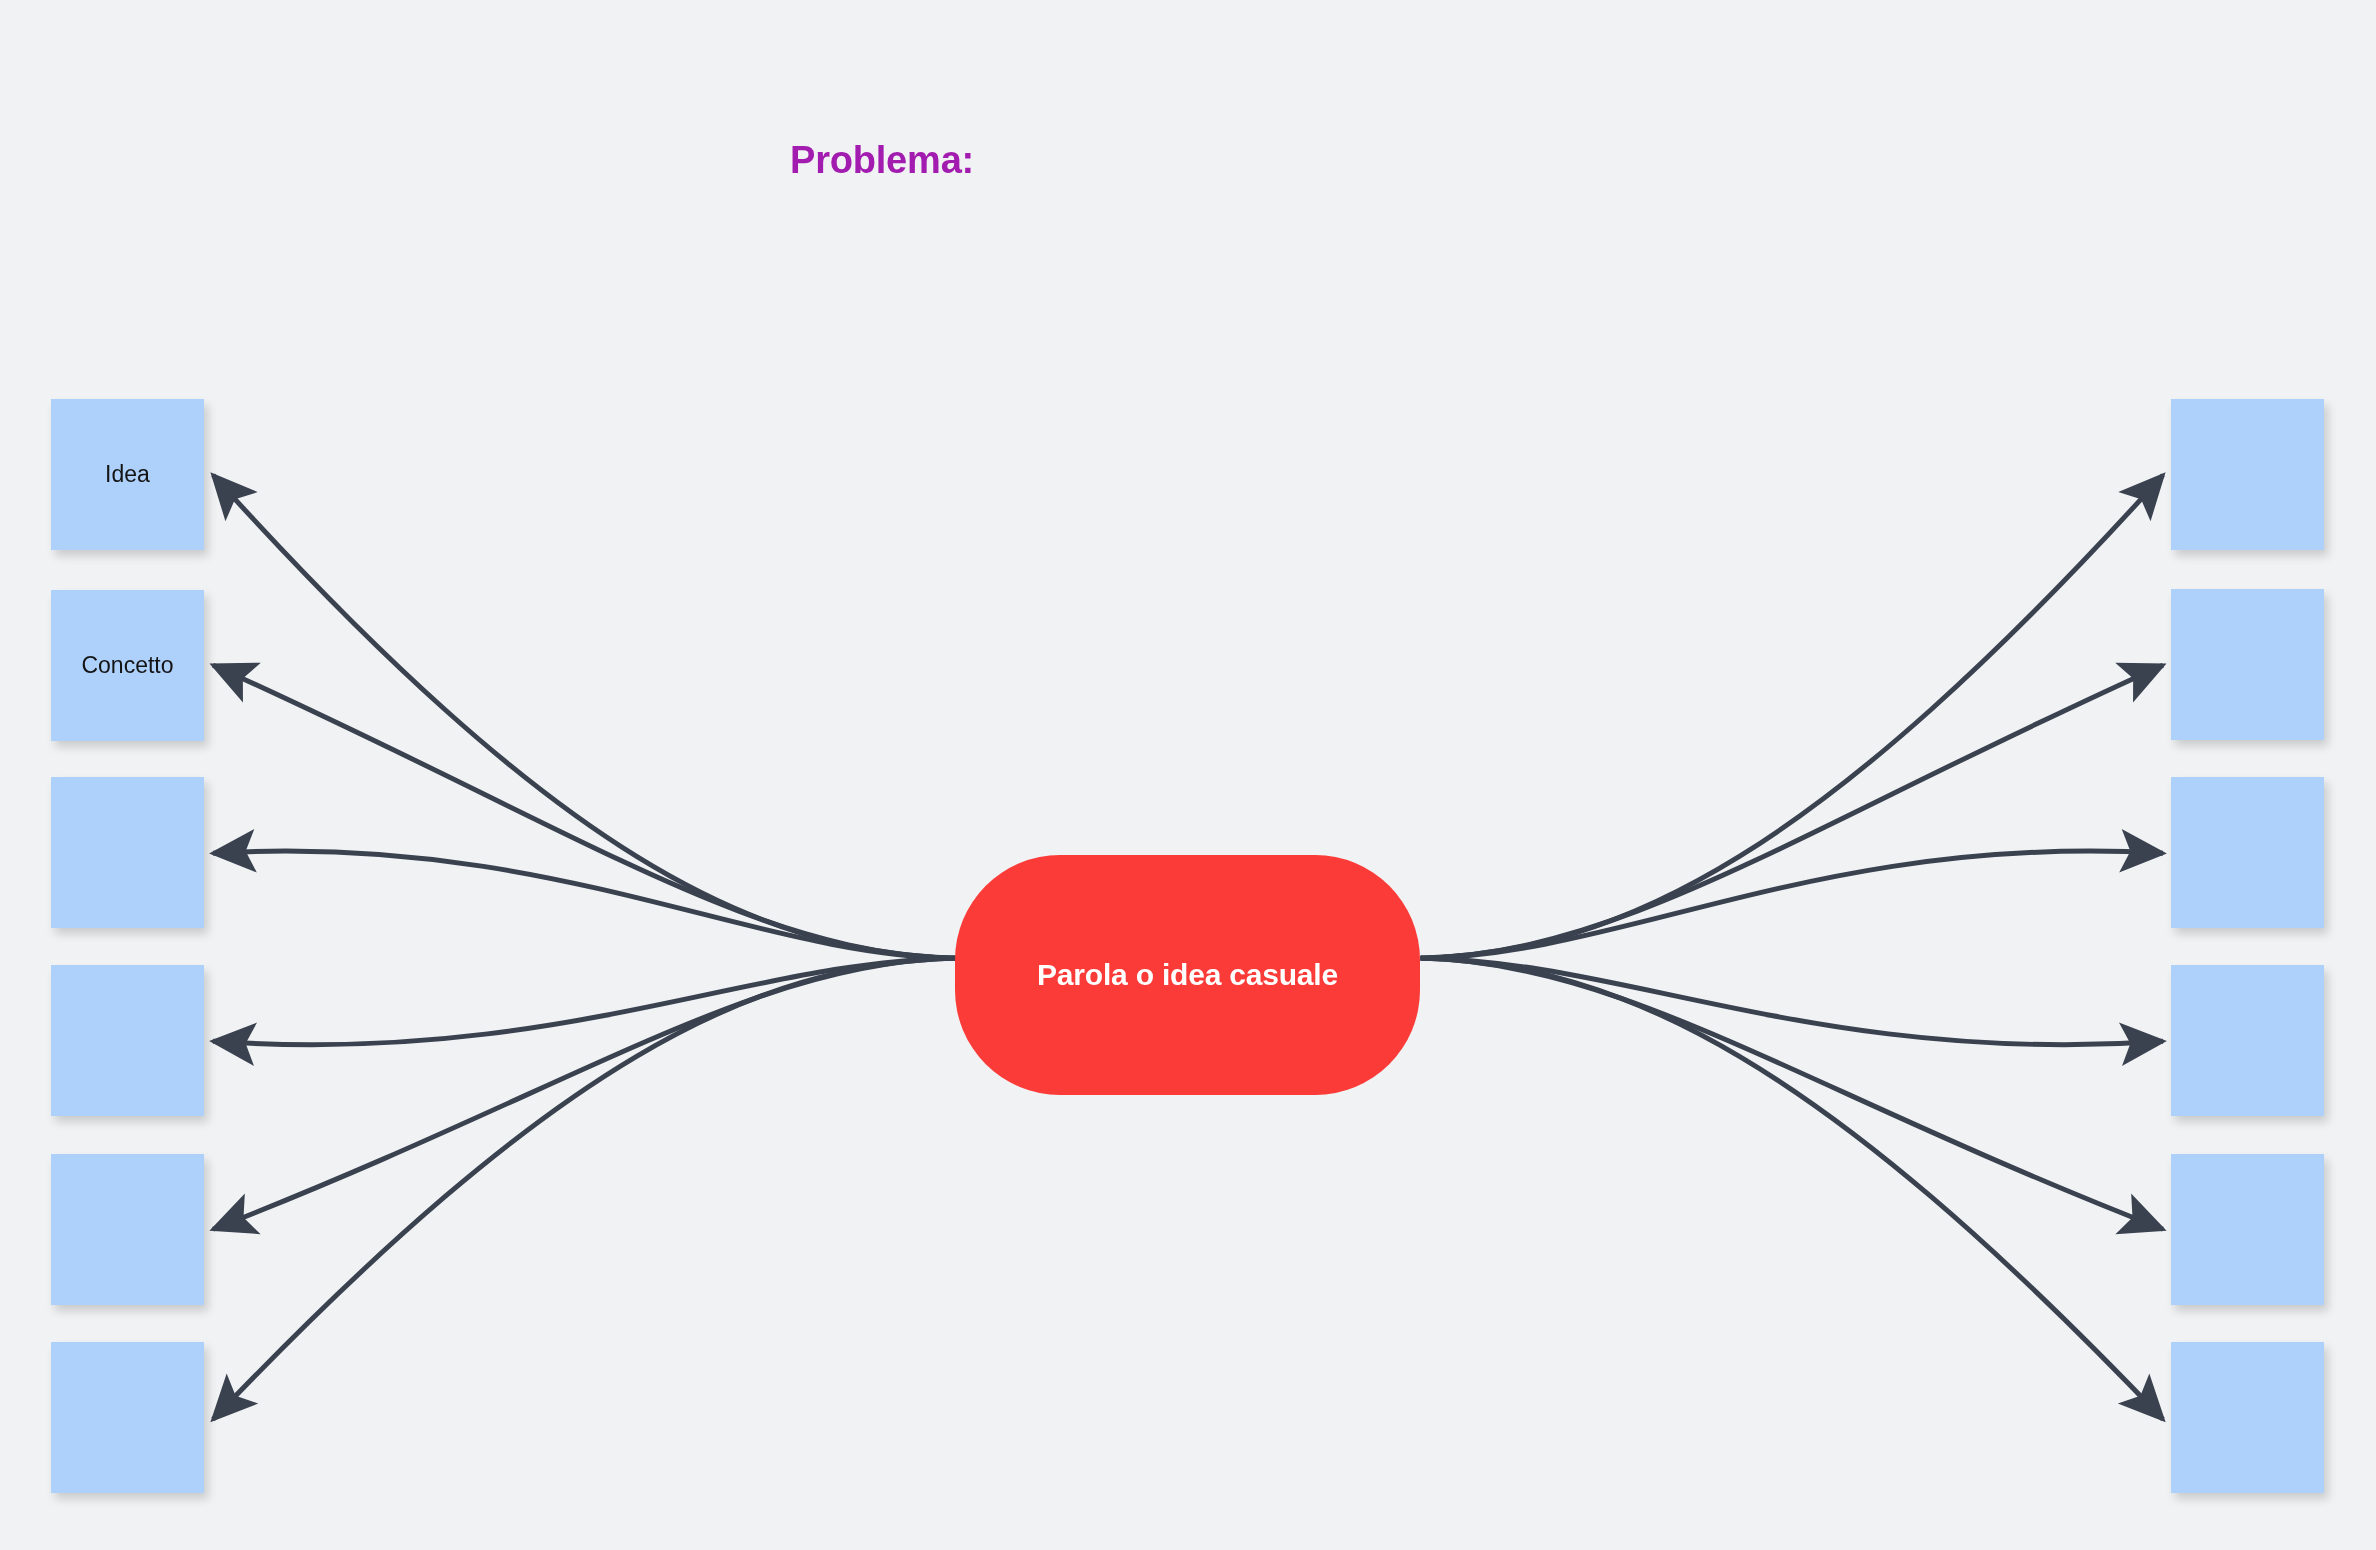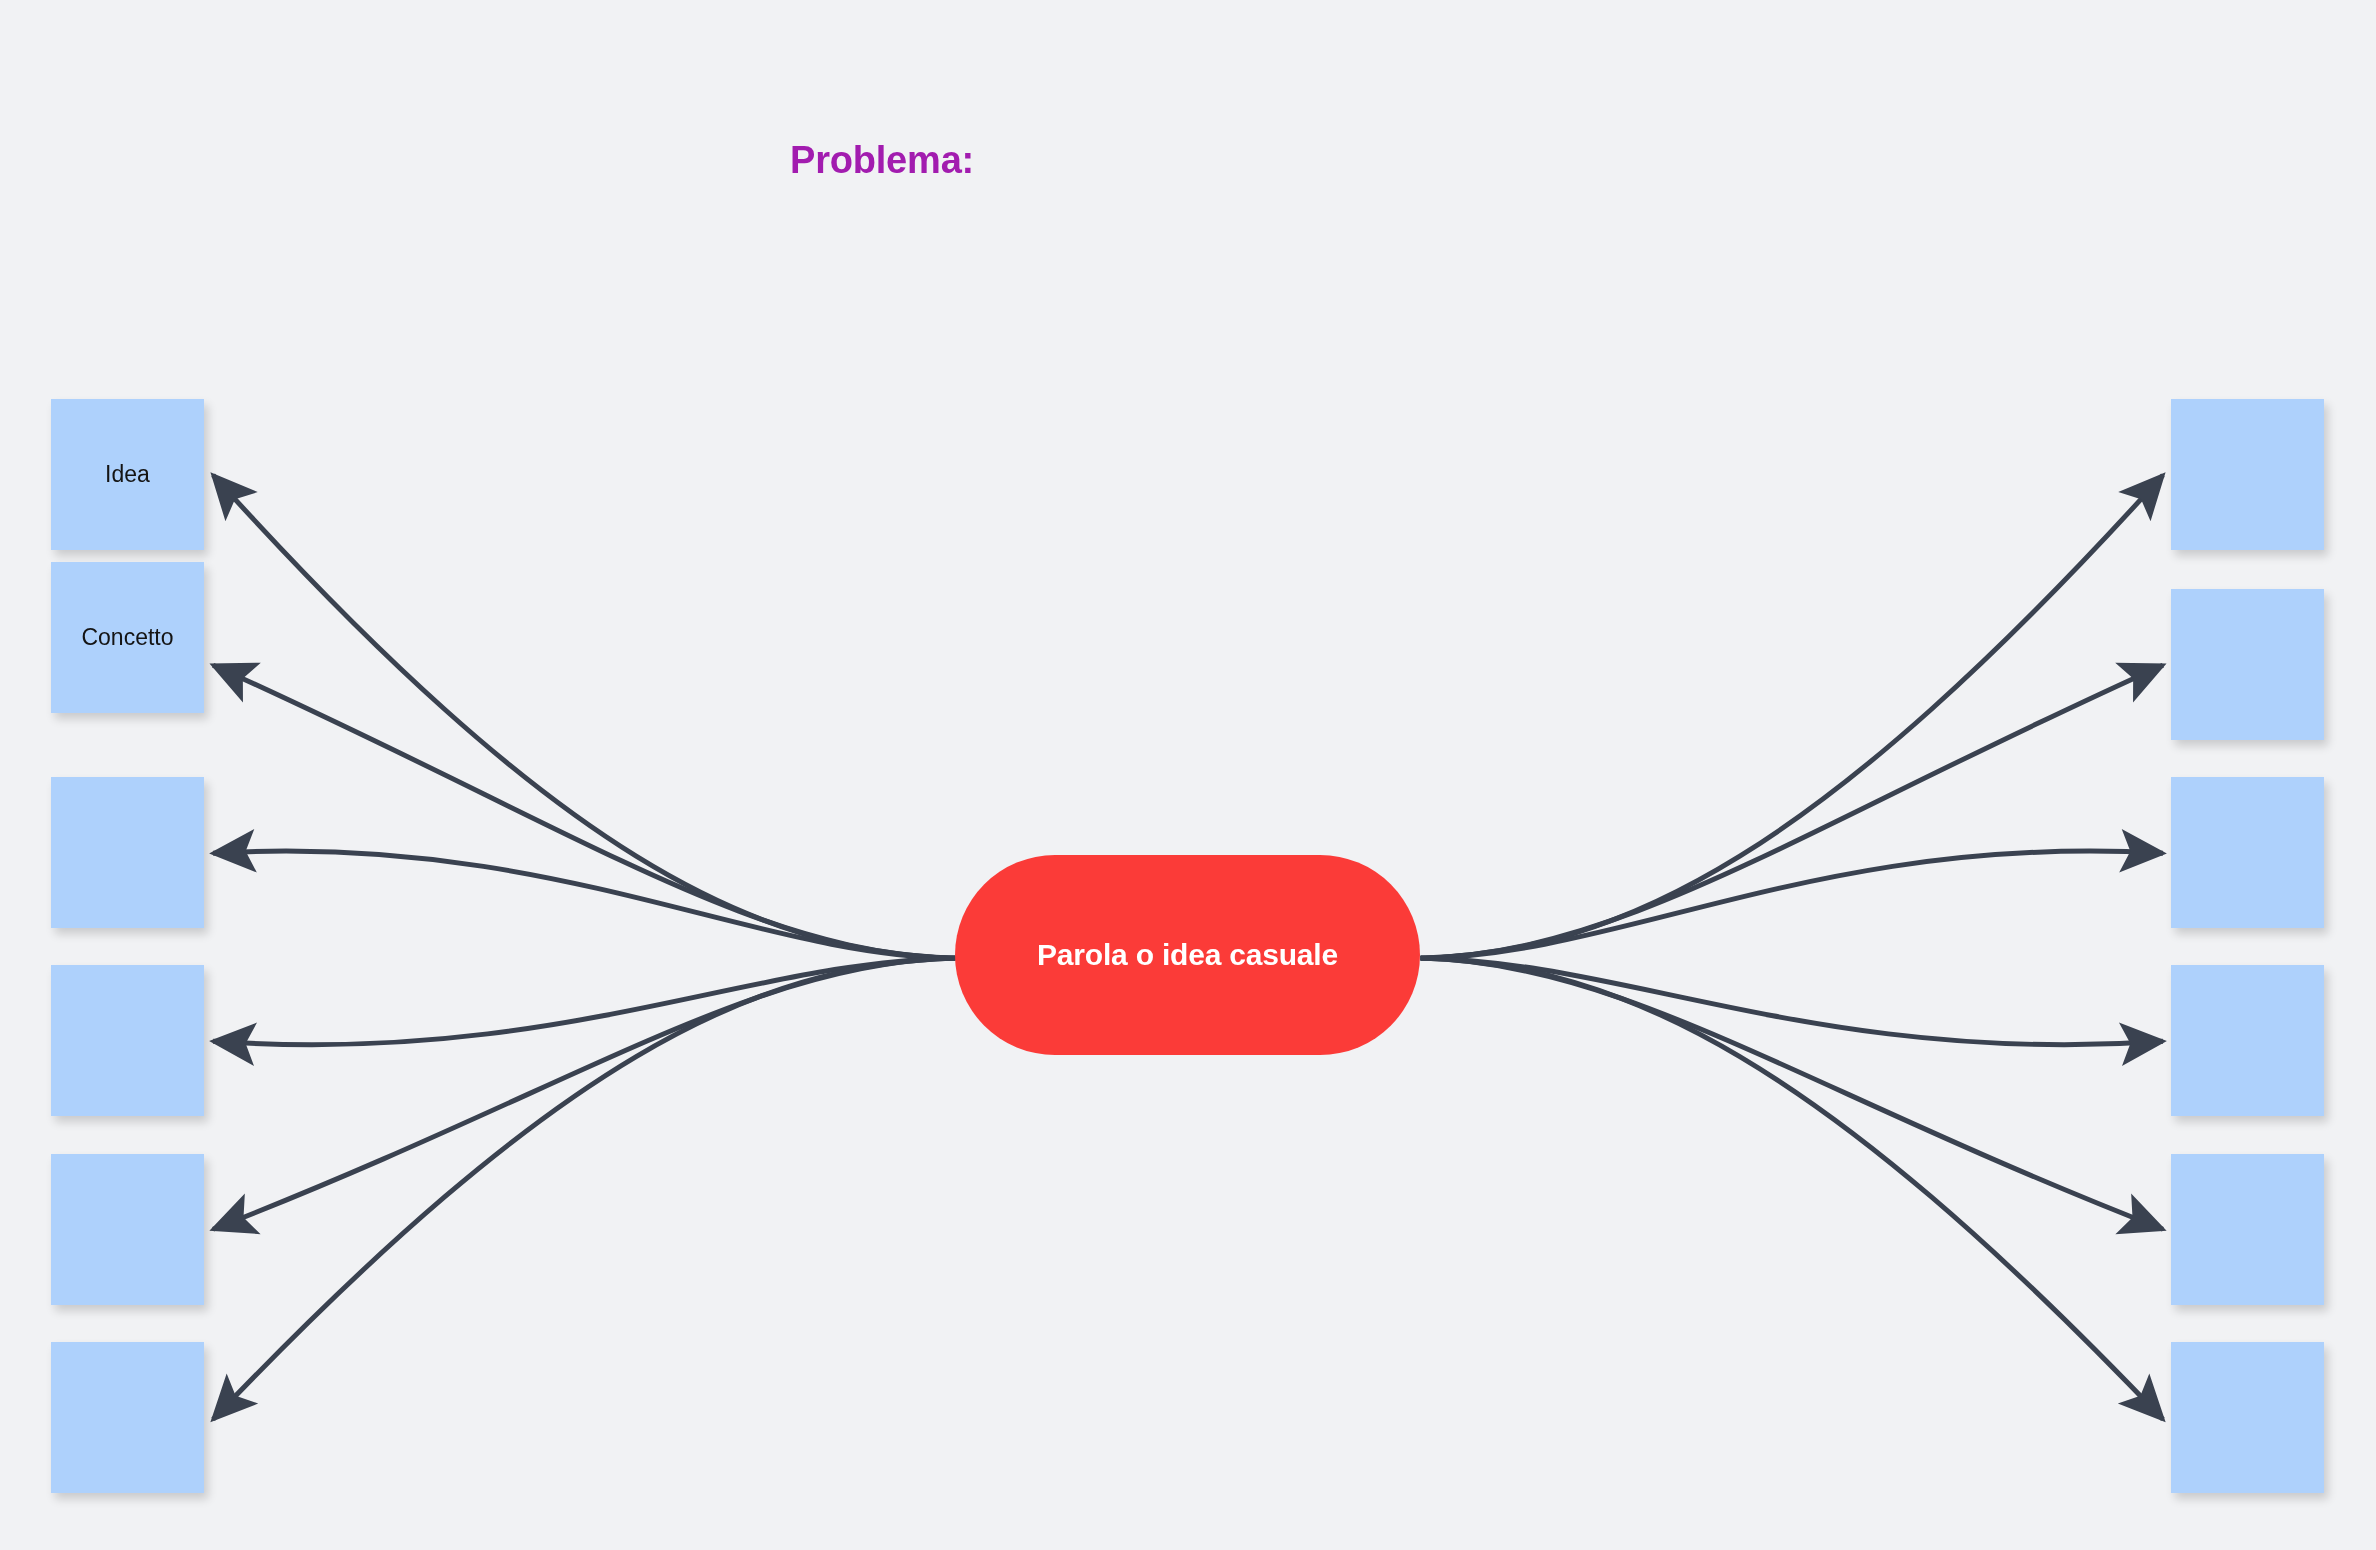--- a/index.html
+++ b/index.html
@@ -52,21 +52,21 @@
     color: #141414;
     text-align: center;
     line-height: 1.2;
     word-break: break-word;
   }
   #center-node {
     position: absolute;
     left: 955px;
     top: 855px;
     width: 465px;
-    height: 200px;
+    height: 240px;
     background: #fb3b38;
     border-radius: 105px;
     display: flex;
     align-items: center;
     justify-content: center;
     box-sizing: border-box;
   }
   #center-node-label {
     font-size: 30px;
     font-weight: bold;
@@ -106,21 +106,21 @@
       <path d="M 1435,968 C 1640,966 1840,842 2185,862" marker-end="url(#arrow-right)"></path>
       <path d="M 1435,968 C 1640,970 1840,1076 2185,1052" marker-end="url(#arrow-right)"></path>
       <path d="M 1435,968 C 1640,972 1820,1100 2185,1242" marker-end="url(#arrow-right)"></path>
       <path d="M 1435,968 C 1640,974 1840,1072 2185,1434" marker-end="url(#arrow-right)"></path>
     </g>
   </svg>
 
   <div class="note" style="left:51px; top:399px;">
     <span class="note-label">Idea</span>
   </div>
-  <div class="note" style="left:51px; top:562px;">
+  <div class="note" style="left:51px; top:590px;">
     <span class="note-label">Concetto</span>
   </div>
   <div class="note" style="left:51px; top:777px;">
     <span class="note-label"></span>
   </div>
   <div class="note" style="left:51px; top:965px;">
     <span class="note-label"></span>
   </div>
   <div class="note" style="left:51px; top:1154px;">
     <span class="note-label"></span>

